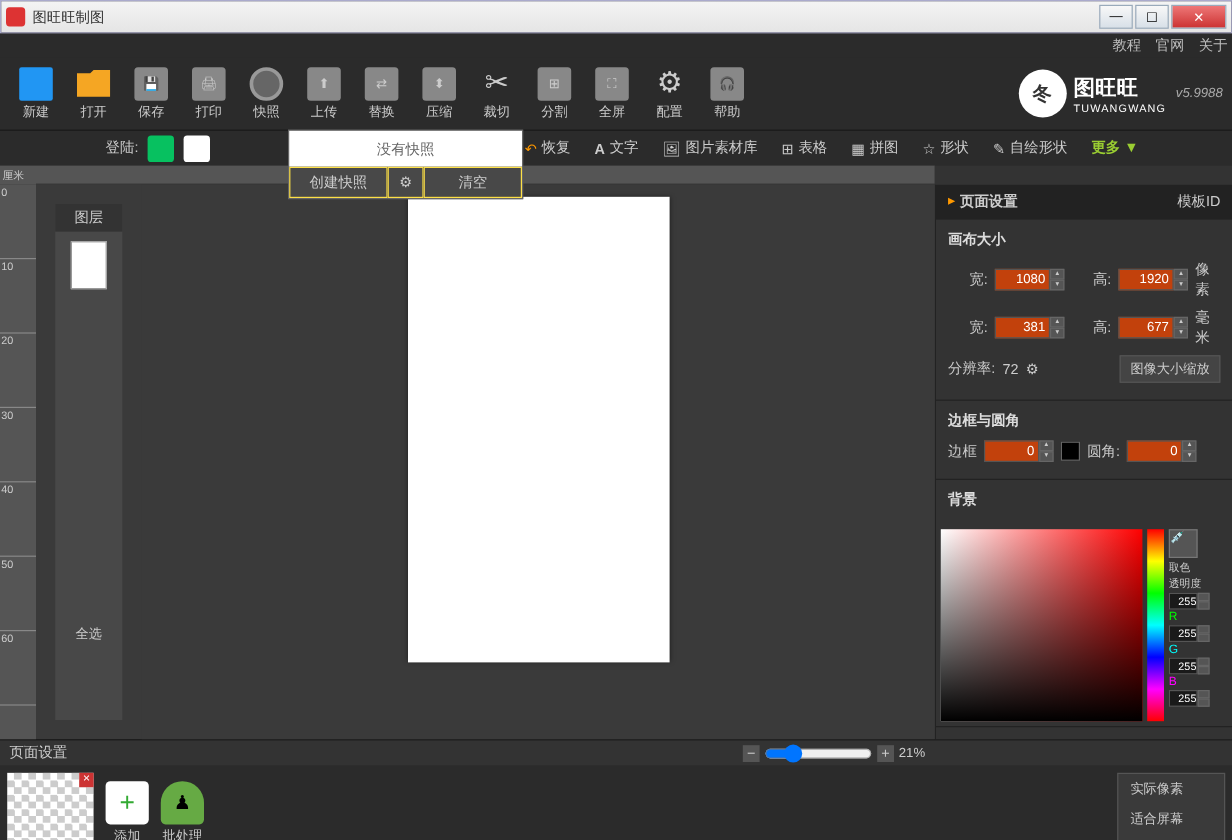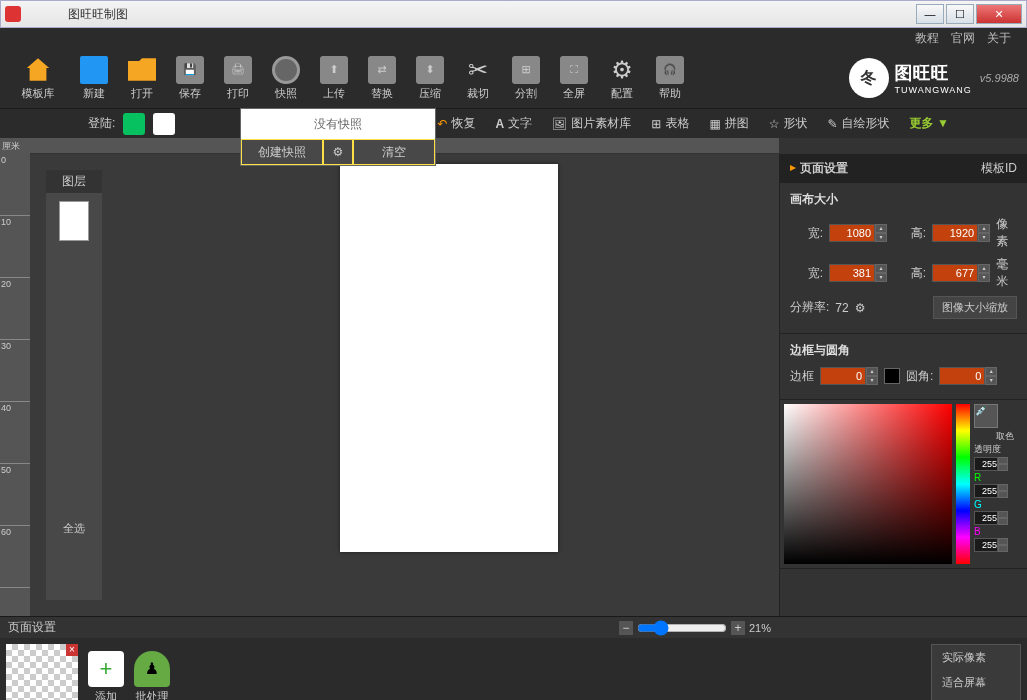--- a/index.html
+++ b/index.html
@@ -1,25 +1,25 @@
 <!DOCTYPE html>
 <html><head>
 <meta charset="utf-8">
 <style>
 * { margin: 0; padding: 0; box-sizing: border-box; font-family: "Microsoft YaHei", sans-serif; }
 body { width: 1027px; height: 700px; overflow: hidden; background: #2b2b2b; }
 
-.titlebar { height: 28px; background: linear-gradient(#f4f4f4,#e5e5e5); border: 1px solid #aac; display: flex; align-items: center; padding: 0 4px; gap: 41px; }
+.titlebar { height: 28px; background: linear-gradient(#f4f4f4,#e5e5e5); border: 1px solid #aac; display: flex; align-items: center; padding: 0 4px; }
 .titlebar .icon { width: 16px; height: 16px; background: #d33; border-radius: 3px; margin-right: 6px; }
 .titlebar .title { font-size: 12px; color: #333; flex: 1; }
 .winbtns { display: flex; }
 .winbtn { width: 28px; height: 20px; border: 1px solid #9ab; background: linear-gradient(#f8f8f8,#d8e0e8); margin-left: 2px; display: flex; align-items: center; justify-content: center; cursor: pointer; font-size: 11px; }
 .winbtn.close { background: linear-gradient(#e77,#c33); color: #fff; width: 46px; }
 
-.topmenu { height: 20px; background: #2b2b2b; display: flex; justify-content: flex-end; align-items: center; padding: 0 16px; gap: 12px; }
+.topmenu { height: 20px; background: #2b2b2b; display: flex; justify-content: flex-end; align-items: center; padding: 0 4px; gap: 12px; }
 .topmenu span { color: #bbb; font-size: 12px; cursor: pointer; }
 
 .maintool { height: 60px; background: #2b2b2b; display: flex; align-items: center; padding: 0 8px; gap: 4px; }
 .tbtn { display: flex; flex-direction: column; align-items: center; justify-content: center; width: 44px; height: 56px; cursor: pointer; color: #ccc; font-size: 11px; }
 .tbtn.big { width: 60px; }
 .tbtn .ico { width: 28px; height: 28px; margin-bottom: 2px; display: flex; align-items: center; justify-content: center; }
 .ico-home { background: #f5a623; border-radius: 4px; clip-path: polygon(50% 10%, 90% 45%, 80% 45%, 80% 90%, 20% 90%, 20% 45%, 10% 45%); }
 .ico-new { background: #2196F3; border-radius: 2px; position: relative; }
 .ico-open { background: #f5a623; border-radius: 2px 2px 0 0; clip-path: polygon(0 20%, 40% 20%, 50% 10%, 100% 10%, 100% 90%, 0 90%); }
 .ico-generic { background: #888; border-radius: 3px; }
@@ -121,24 +121,20 @@
   </div>
 </div>
 
 <div class="topmenu">
   <span>教程</span>
   <span>官网</span>
   <span>关于</span>
 </div>
 
 <div class="maintool">
-  <div class="tbtn big">
-      <div class="ico ico-home"></div>
-      <span>模板库</span>
-    </div>
   <div class="tbtn">
       <div class="ico ico-new"></div>
       <span>新建</span>
     </div>
   <div class="tbtn">
       <div class="ico ico-open"></div>
       <span>打开</span>
     </div>
   <div class="tbtn">
       <div class="ico ico-generic">💾</div>
@@ -321,26 +317,27 @@
             <input value="0" style="">
             <div class="spins">
               <span>▴</span>
               <span>▾</span>
             </div>
           </div>
       </div>
     </div>
 
     <div class="rp-sec" style="padding:0">
+      <h4 style="padding:8px 10px 4px">背景</h4>
       <div class="color-area">
         <div class="color-canvas"></div>
         <div class="hue-bar"></div>
         <div class="color-side">
           <div class="eyedrop">💉</div>
-          <div style="font-size:9px;text-align:right">取色</div>
+          <div style="font-size:9px;text-align:left">取色</div>
           <div style="font-size:9px">透明度</div>
           <div class="crow">
               <input value="255" style="">
               <div class="sp">
                 <span></span>
                 <span></span>
               </div>
             </div>
           <div style="color:#0f0">R</div>
           <div class="crow">

